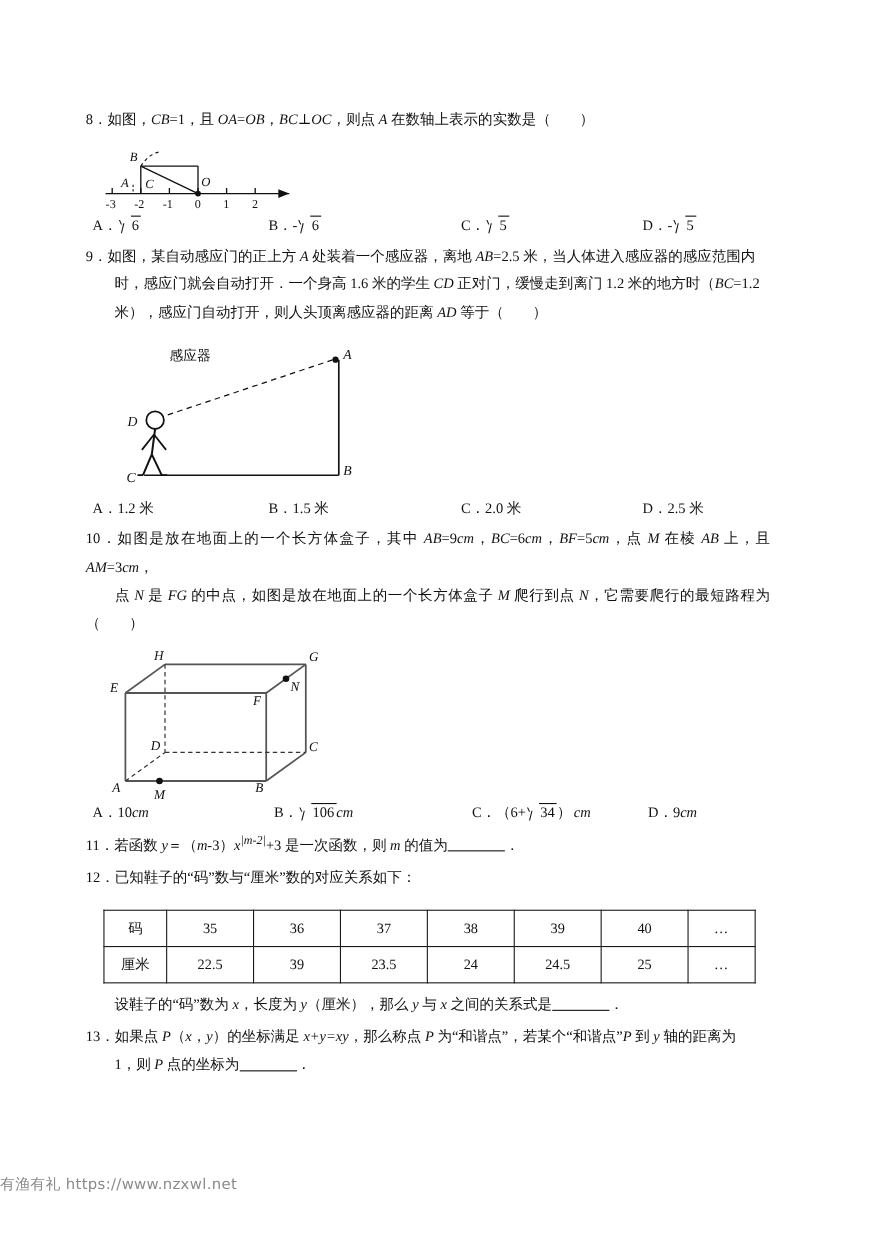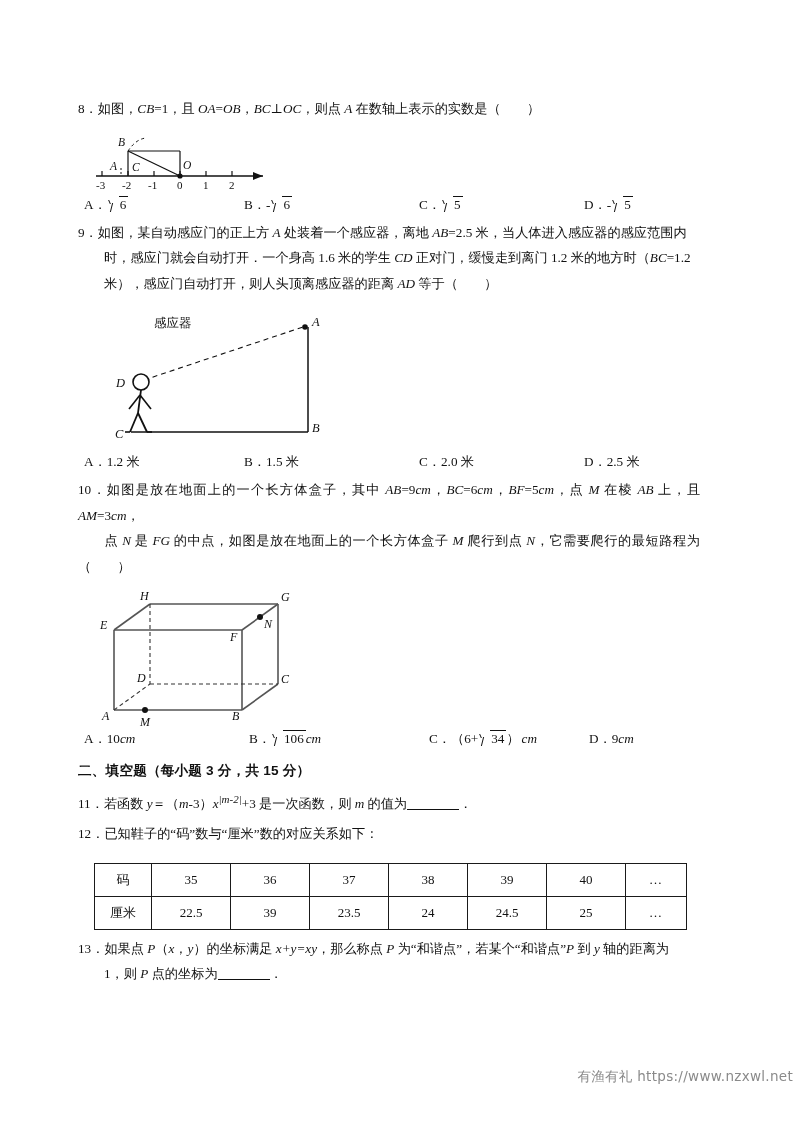--- a/index.html
+++ b/index.html
@@ -115,21 +115,21 @@
   }
   table.shoe td.hdr { width: 48px; }
   table.shoe td.val { width: 70px; }
   table.shoe td.dots { width: 52px; letter-spacing: 1px; }
 
   .watermark {
     position: absolute;
     left: 0;
     top: 1068px;
     width: 793px;
-    text-align: right;
+    text-align: left;
     font-family: "DejaVu Sans", "Liberation Sans", sans-serif;
     font-size: 13.5px;
     color: #8a8a8a;
     letter-spacing: 0.3px;
   }
   .indent { display: inline-block; width: 26px; }
   sup.exp { font-size: 11px; font-style: italic; vertical-align: super; }
 </style>
 </head>
 <body>
@@ -317,21 +317,20 @@
           <span>）</span>
           <span class="ital" style="margin-left:2px;">cm</span>
         </span>
       <span class="opt">
           <span>D．</span>
           <span>9</span>
           <span class="ital">cm</span>
         </span>
     </div>
 
-    <div class="section-head">二、填空题（每小题 3 分，共 15 分）</div>
 
     <div class="q">
       <span>11．</span><span>若函数 </span><span class="ital">y</span><span>＝（</span><span class="ital">m</span><span>-3）</span><span class="ital">x</span><sup class="exp">|m-2|</sup><span>+3 是一次函数，则 </span><span class="ital">m</span><span> 的值为</span><span class="blank"></span><span>．</span>
     </div>
 
     <div class="q" style="margin-bottom:16px;font-family:Liberation Serif, serif;">
       <span>12．</span><span>已知鞋子的“码”数与“厘米”数的对应关系如下：</span>
     </div>
 
     <table class="shoe">
@@ -352,20 +351,23 @@
         <td class="val">39</td>
         <td class="val">23.5</td>
         <td class="val">24</td>
         <td class="val">24.5</td>
         <td class="val">25</td>
         <td class="dots">…</td>
       </tr>
     </tbody>
       </table>
 
+    <div class="q">
+      <span class="indent"></span><span>设鞋子的“码”数为 </span><span class="ital">x</span><span>，长度为 </span><span class="ital">y</span><span>（厘米），那么 </span><span class="ital">y</span><span> 与 </span><span class="ital">x</span><span> 之间的关系式是</span><span class="blank"></span><span>．</span>
+    </div>
 
     <div class="q">
       <span>13．</span><span>如果点 </span><span class="ital">P</span><span>（</span><span class="ital">x</span><span>，</span><span class="ital">y</span><span>）的坐标满足 </span><span class="ital">x+y=xy</span><span>，那么称点 </span><span class="ital">P</span><span> 为“和谐点”，若某个“和谐点”</span><span class="ital">P</span><span> 到 </span><span class="ital">y</span><span> 轴的距离为</span><br>
       <span class="indent"></span><span>1，则 </span><span class="ital">P</span><span> 点的坐标为</span><span class="blank"></span><span>．</span>
     </div>
 
 
   </div>
 
   <div class="watermark">有渔有礼 https://www.nzxwl.net</div>

